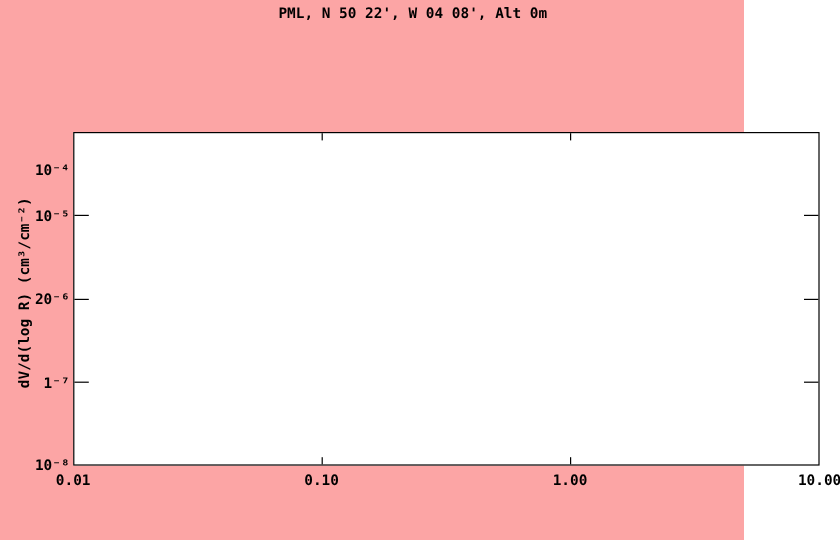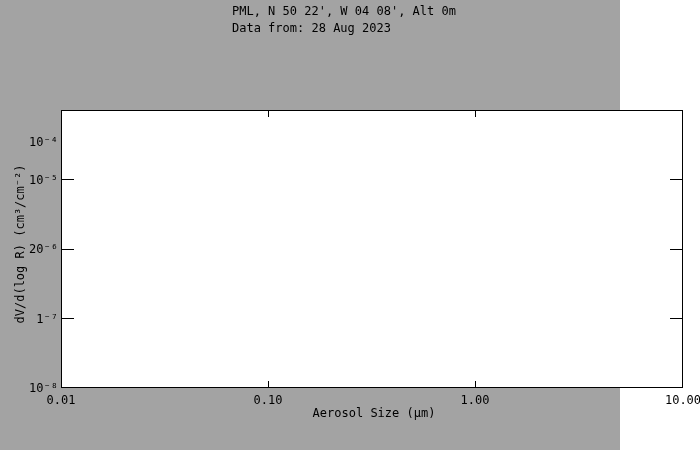--- a/index.html
+++ b/index.html
@@ -10,21 +10,22 @@
     background: #ffffff;
     overflow: hidden;
     font-family: "DejaVu Sans Mono", "Liberation Mono", monospace;
     font-size: 12px;
     color: #000000;
   }
   .figure {
     position: relative;
     width: 620px;
     height: 450px;
-    background: #a3a3a3;
+    background: #fca5a5;
+    font-weight: bold;
   }
   .hdr-line {
     position: absolute;
     left: 232px;
     white-space: pre;
     line-height: 14px;
   }
   .plot-box {
     position: absolute;
     left: 61px;
@@ -83,21 +84,20 @@
     white-space: pre;
     transform: rotate(-90deg);
   }
 </style>
 </head>
 <body>
 
 <div class="figure">
 
   <div class="hdr-line" style="top:4px;">PML, N 50 22', W 04 08', Alt 0m</div>
-  <div class="hdr-line" style="top:21px;">Data from: 28 Aug 2023</div>
 
   <div class="plot-box">
 
     <div class="ytick" style="left:0; top:68px;"></div>
     <div class="ytick" style="left:0; top:138px;"></div>
     <div class="ytick" style="left:0; top:207px;"></div>
 
     <div class="ytick" style="right:0; top:68px;"></div>
     <div class="ytick" style="right:0; top:138px;"></div>
     <div class="ytick" style="right:0; top:207px;"></div>
@@ -113,16 +113,15 @@
   <div class="ylab" style="top:174px;">10⁻⁵</div>
   <div class="ylab" style="top:243px;">20⁻⁶</div>
   <div class="ylab" style="top:313px;">1⁻⁷</div>
   <div class="ylab" style="top:382px;">10⁻⁸</div>
 
   <div class="xlab" style="left:21px;">0.01</div>
   <div class="xlab" style="left:228px;text-align:center;">0.10</div>
   <div class="xlab" style="left:435px;">1.00</div>
   <div class="xlab" style="left:643px;">10.00</div>
 
-  <div class="xtitle">Aerosol Size (μm)</div>
   <div class="ytitle">dV/d(log R) (cm³/cm⁻²)</div>
 
 </div>
 
 </body></html>

